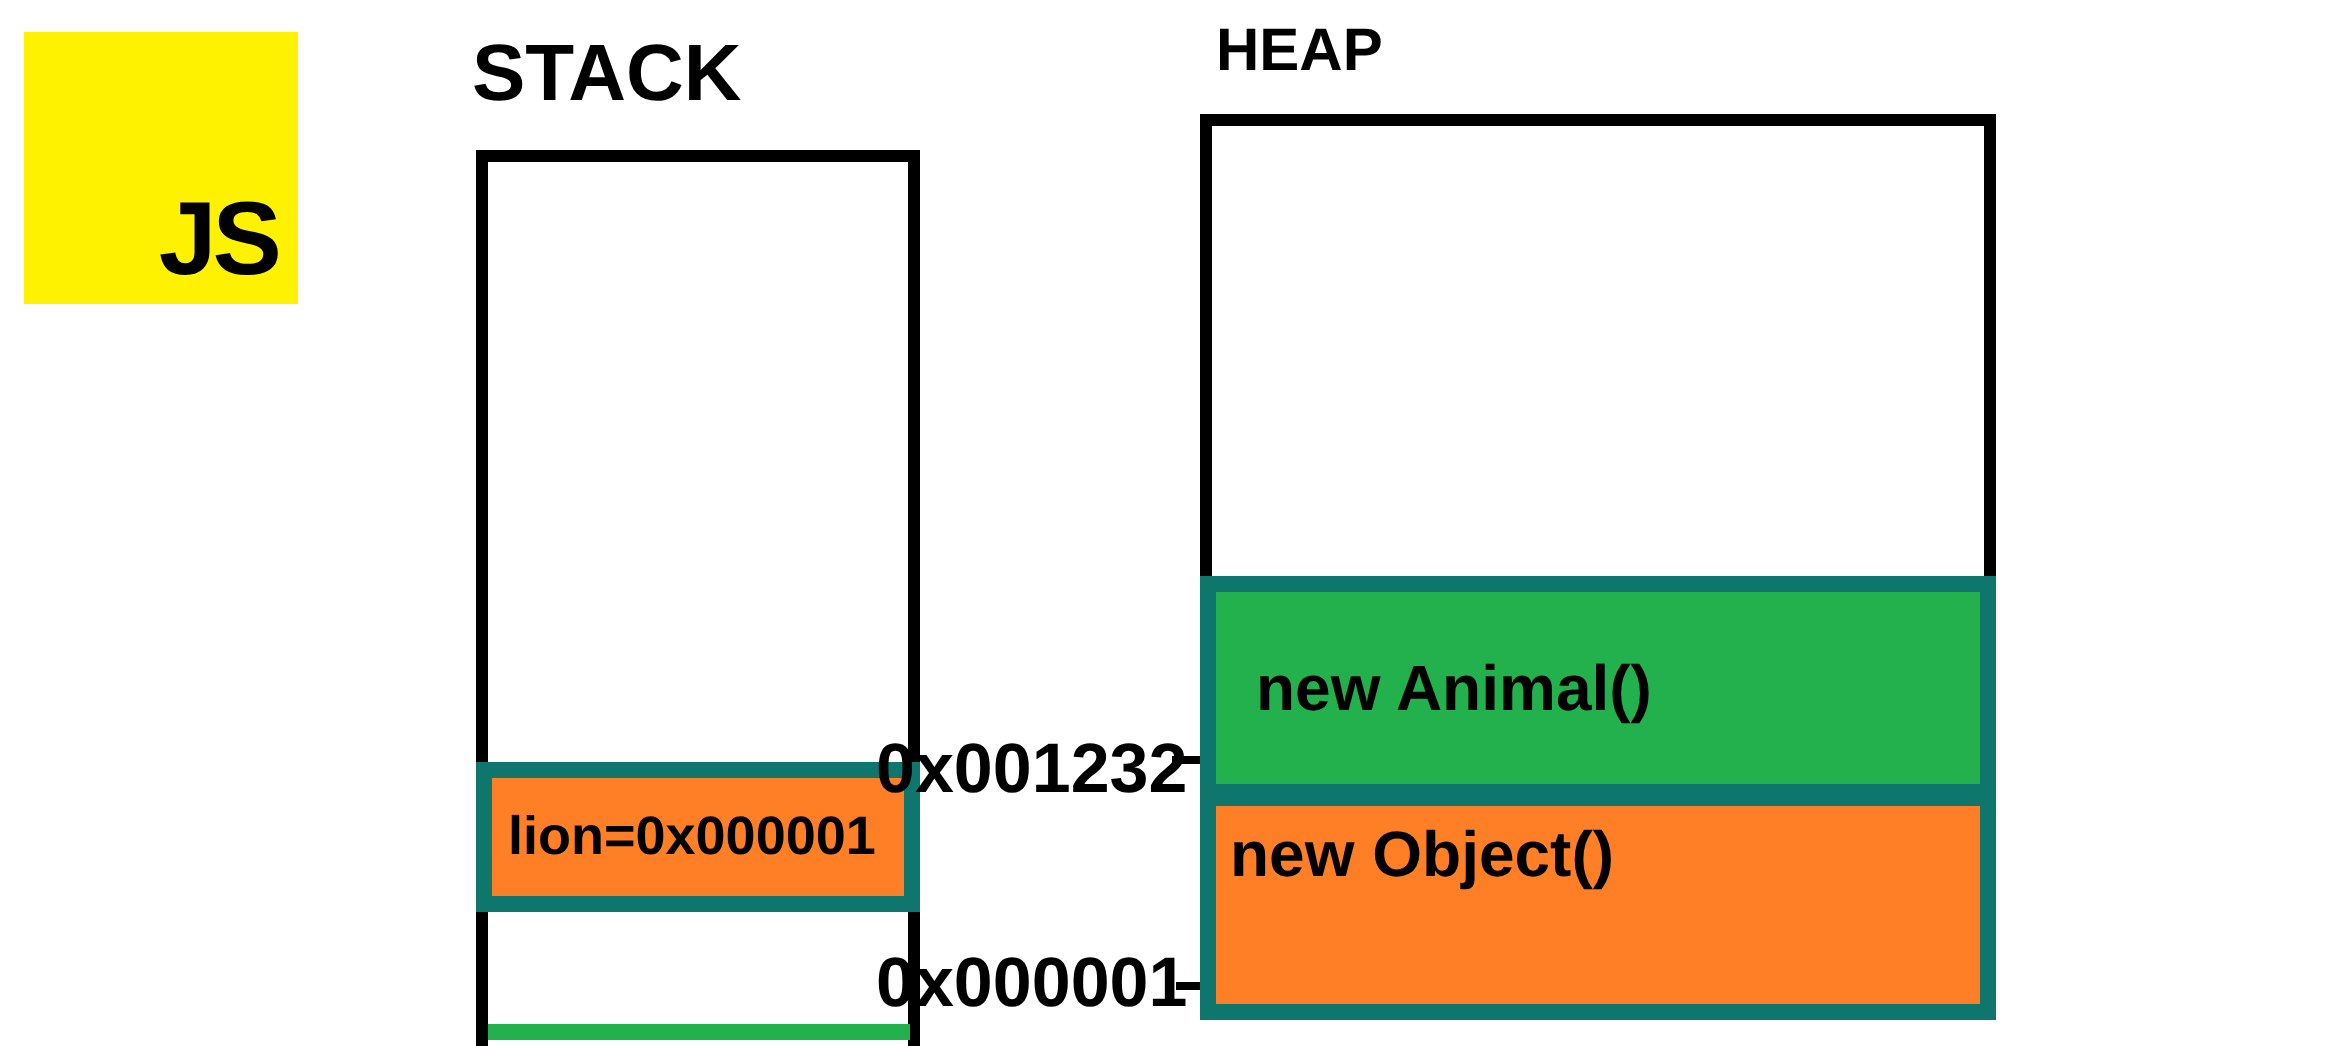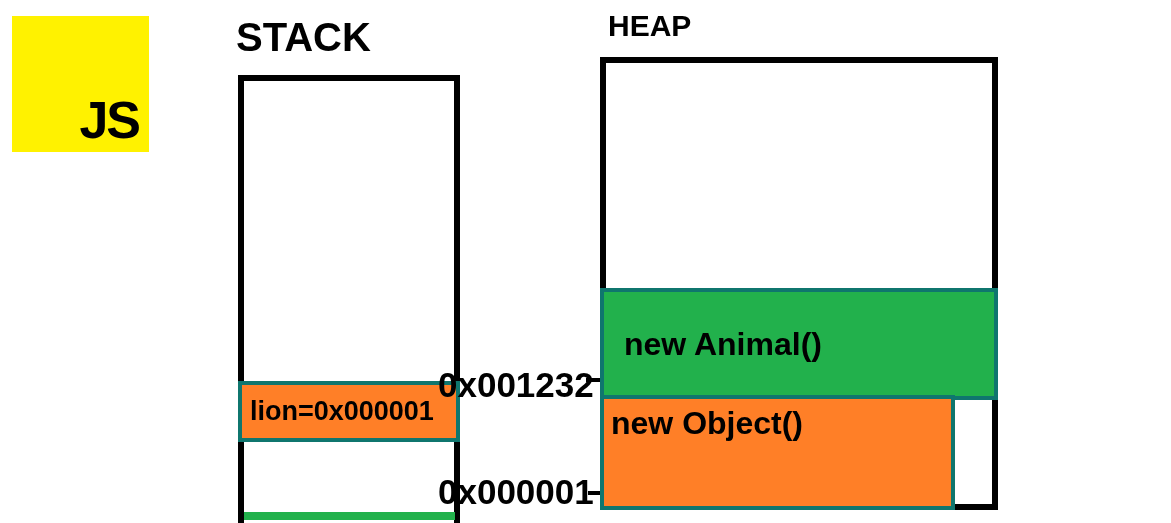--- a/index.html
+++ b/index.html
@@ -26,30 +26,30 @@
   .big-title { font-size: 40px; line-height: 1.2; }
   #stack-title { left: 236px; top: 13px; }
   #heap-title  { left: 608px; top: 8px; font-size: 30px; line-height: 1.2; }
 
   
   .outer-box { border: 6px solid #000; background: #FFFFFF; }
   #stack-box { left: 238px; top: 75px; width: 222px; height: 460px; }
   #heap-box  { left: 600px; top: 57px; width: 398px; height: 453px; }
 
   
-  .cell { border: 4px solid #0f766e; display: flex; align-items: center; }
+  .cell { border: 8px solid #0f766e; display: flex; align-items: center; }
   .orange-bg { background: #FF7F27; }
   .green-bg  { background: #22B14C; }
 
-  #lion-cell  { left: 238px; top: 381px; width: 222px; height: 61px; font-size: 27px; padding-left: 8px; }
+  #lion-cell  { left: 238px; top: 381px; width: 222px; height: 75px; font-size: 27px; padding-left: 8px; }
   #tiger-cell { left: 238px; top: 451px; width: 222px; height: 62px; font-size: 27px; padding-left: 8px; }
   #green-spill { left: 244px; top: 512px; width: 211px; height: 8px; background: #22B14C; }
 
   #heap-green  { left: 600px; top: 288px; width: 398px; height: 112px; font-size: 32px; padding-left: 20px; }
-  #heap-orange { left: 600px; top: 395px; width: 355px; height: 115px; font-size: 32px;
+  #heap-orange { left: 600px; top: 395px; width: 398px; height: 115px; font-size: 32px;
                  display: block; padding: 4px 0 0 7px; line-height: 1.28; }
 
   
   .addr-label { width: 150px; text-align: right; font-size: 35px; line-height: 1.1; }
   #addr-1 { left: 438px; top: 366px; }
   #addr-2 { left: 438px; top: 473px; }
   .tick { background: #000; width: 16px; height: 4px; }
   #tick-1 { left: 586px; top: 378px; }
   #tick-2 { left: 588px; top: 491px; }
 </style>

